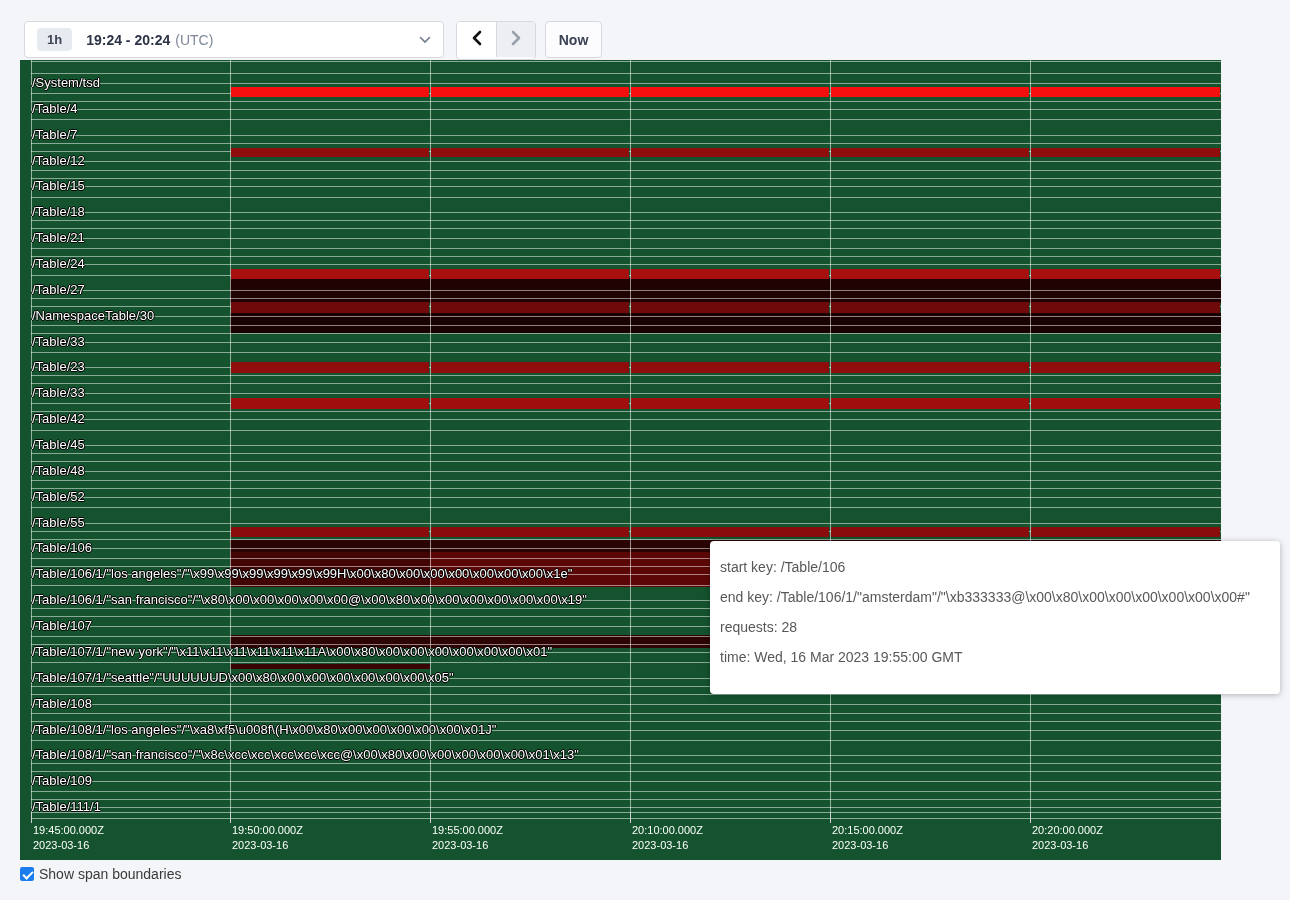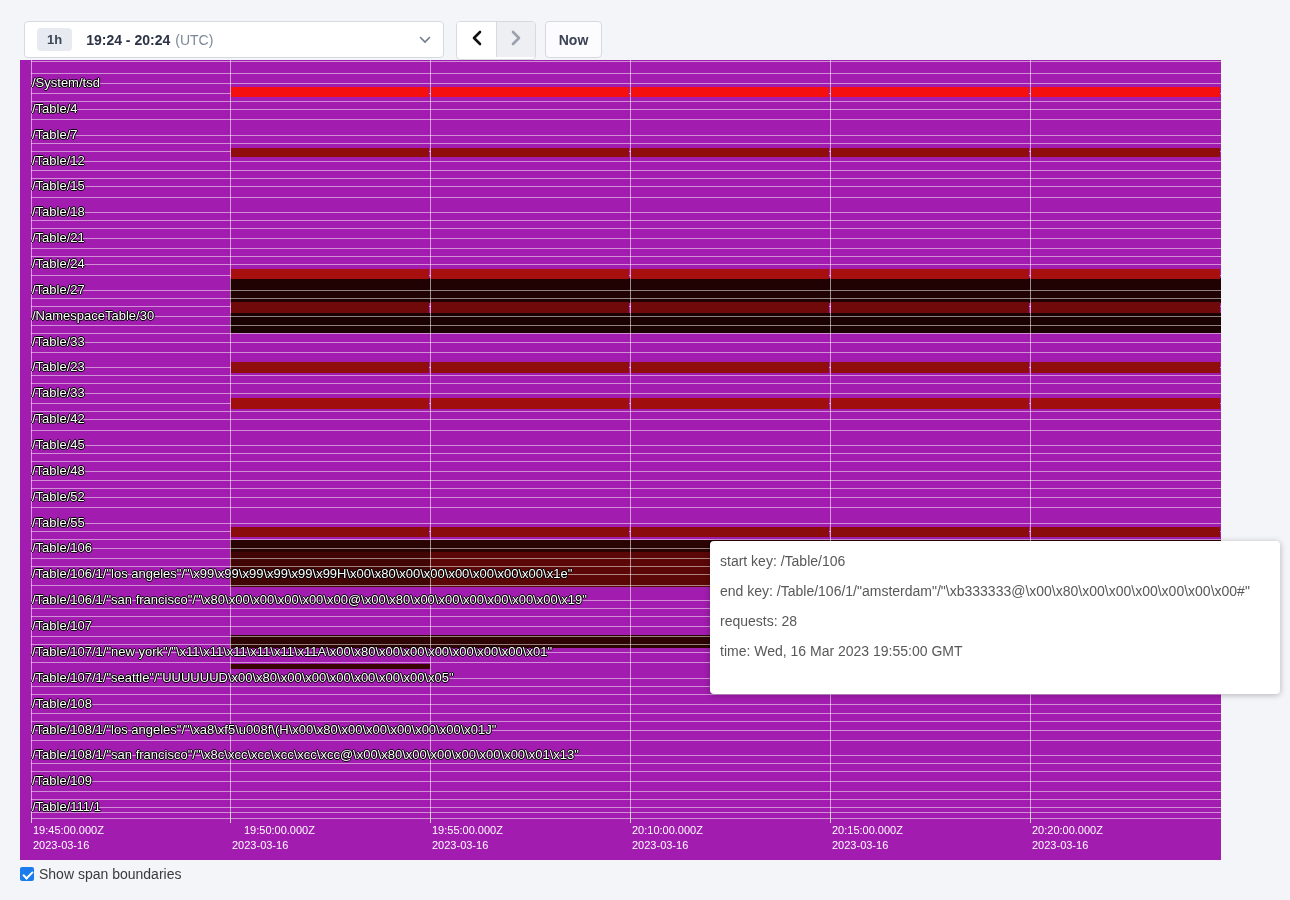--- a/index.html
+++ b/index.html
@@ -19,31 +19,31 @@
     border:1px solid #d6d9e0;border-radius:4px;overflow:hidden;background:#fff;}
   .navbtn{width:39px;height:35px;display:flex;align-items:center;justify-content:center;
     border:none;background:#fff;cursor:pointer;padding:0;}
   .navbtn.disabled{background:#edeff3;cursor:default;}
   .navbtn + .navbtn{border-left:1px solid #d6d9e0;}
   .nowbtn{position:absolute;left:545px;top:21px;width:57px;height:37px;background:#fcfcfe;
     border:1px solid #d6d9e0;border-radius:4px;font-size:14px;font-weight:bold;color:#3a4254;
     font-family:"Liberation Sans",sans-serif;cursor:pointer;}
 
   
-  #heatmap{position:absolute;left:20px;top:60px;width:1201px;height:800px;background:#a21caf;overflow:hidden;}
+  #heatmap{position:absolute;left:20px;top:60px;width:1201px;height:800px;background:#14532d;overflow:hidden;}
   #grid{position:absolute;left:0;top:0;width:1201px;height:800px;}
   .hline,.vline,.band,.bandseg,.rowlabel,.axis-time,.axis-date,.tick{position:absolute;}
   .rowlabel{left:12px;height:16px;line-height:16px;font-size:13px;color:#fff;white-space:nowrap;
     text-shadow:0 1px 0 #000,0 -1px 0 #000,1px 0 0 #000,-1px 0 0 #000;}
   .axis-time,.axis-date{font-size:11px;color:#fff;white-space:nowrap;}
 
   
   #tooltip{position:absolute;left:710px;top:541px;width:570px;height:153px;background:#fff;
     border-radius:4px;box-shadow:0 1px 6px rgba(0,0,0,0.28);box-sizing:border-box;
-    padding:12px 10px 0 10px;z-index:5;}
+    padding:18px 10px 0 10px;z-index:5;}
   #tooltip .tl{font-size:14px;color:#585858;margin-bottom:14px;white-space:nowrap;overflow:hidden;}
 
   
   #footer{position:absolute;left:20px;top:866px;display:flex;align-items:center;}
   .cb{position:relative;width:14px;height:14px;background:#1b7ced;border-radius:2px;cursor:pointer;}
   .cb::after{content:'';position:absolute;left:4.5px;top:1.5px;width:4px;height:8px;
     border:solid #fff;border-width:0 2px 2px 0;transform:rotate(45deg);}
   .cb-label{font-size:14px;color:#3a3a3a;margin-left:5px;}
 </style>
 </head>
@@ -241,21 +241,21 @@
         <div class="rowlabel" style="position: absolute; top: 558px;">/Table/107</div>
         <div class="rowlabel" style="position: absolute; top: 584px;">/Table/107/1/"new york"/"\x11\x11\x11\x11\x11\x11A\x00\x80\x00\x00\x00\x00\x00\x00\x01"</div>
         <div class="rowlabel" style="position: absolute; top: 610px;">/Table/107/1/"seattle"/"UUUUUUD\x00\x80\x00\x00\x00\x00\x00\x00\x05"</div>
         <div class="rowlabel" style="position: absolute; top: 636px;">/Table/108</div>
         <div class="rowlabel" style="position: absolute; top: 662px;">/Table/108/1/"los angeles"/"\xa8\xf5\u008f\(H\x00\x80\x00\x00\x00\x00\x00\x01J"</div>
         <div class="rowlabel" style="position: absolute; top: 687px;">/Table/108/1/"san francisco"/"\x8c\xcc\xcc\xcc\xcc\xcc@\x00\x80\x00\x00\x00\x00\x00\x01\x13"</div>
         <div class="rowlabel" style="position: absolute; top: 713px;">/Table/109</div>
         <div class="rowlabel" style="position: absolute; top: 739px;">/Table/111/1</div>
         <div class="axis-time" style="position: absolute; left: 13px; top: 764px;">19:45:00.000Z</div>
         <div class="axis-date" style="position: absolute; left: 13px; top: 779px;">2023-03-16</div>
-        <div class="axis-time" style="position: absolute; left: 224px; top: 764px;">19:50:00.000Z</div>
+        <div class="axis-time" style="position: absolute; left: 212px; top: 764px;">19:50:00.000Z</div>
         <div class="axis-date" style="position: absolute; left: 212px; top: 779px;">2023-03-16</div>
         <div class="axis-time" style="position: absolute; left: 412px; top: 764px;">19:55:00.000Z</div>
         <div class="axis-date" style="position: absolute; left: 412px; top: 779px;">2023-03-16</div>
         <div class="axis-time" style="position: absolute; left: 612px; top: 764px;">20:10:00.000Z</div>
         <div class="axis-date" style="position: absolute; left: 612px; top: 779px;">2023-03-16</div>
         <div class="axis-time" style="position: absolute; left: 812px; top: 764px;">20:15:00.000Z</div>
         <div class="axis-date" style="position: absolute; left: 812px; top: 779px;">2023-03-16</div>
         <div class="axis-time" style="position: absolute; left: 1012px; top: 764px;">20:20:00.000Z</div>
         <div class="axis-date" style="position: absolute; left: 1012px; top: 779px;">2023-03-16</div>
       </div>

